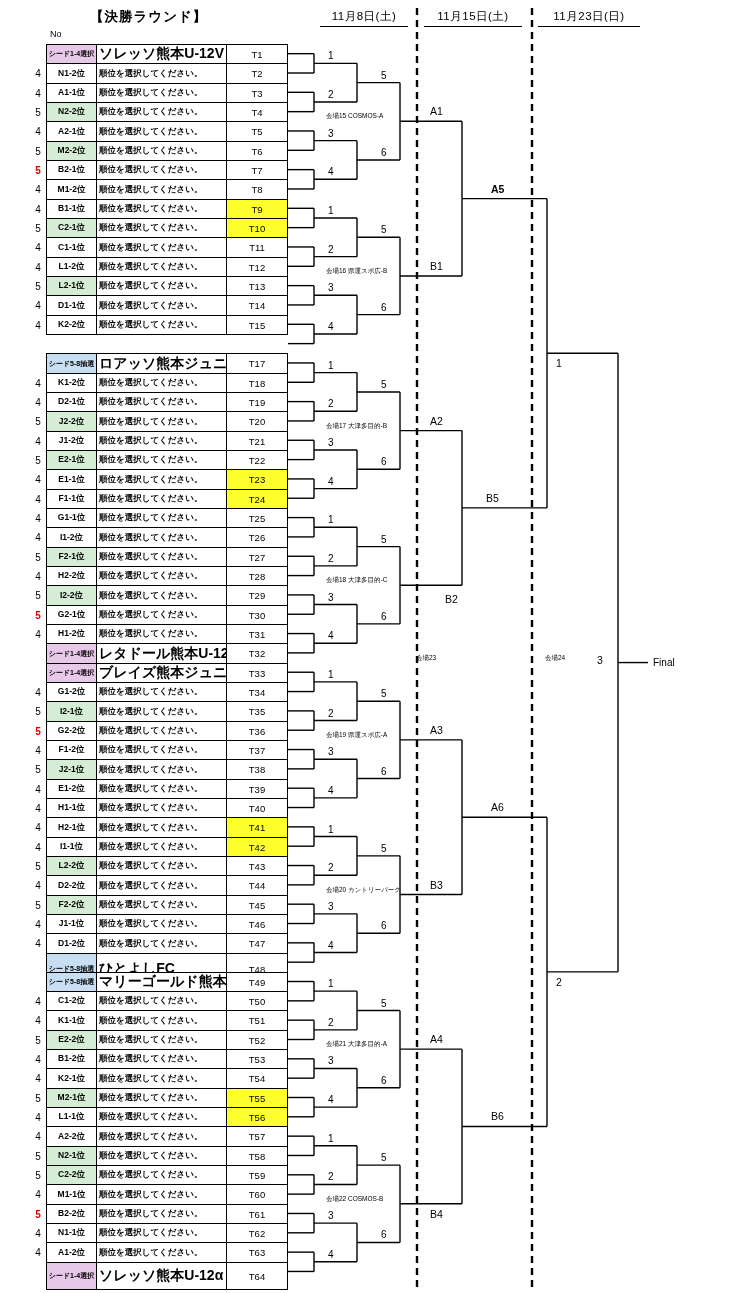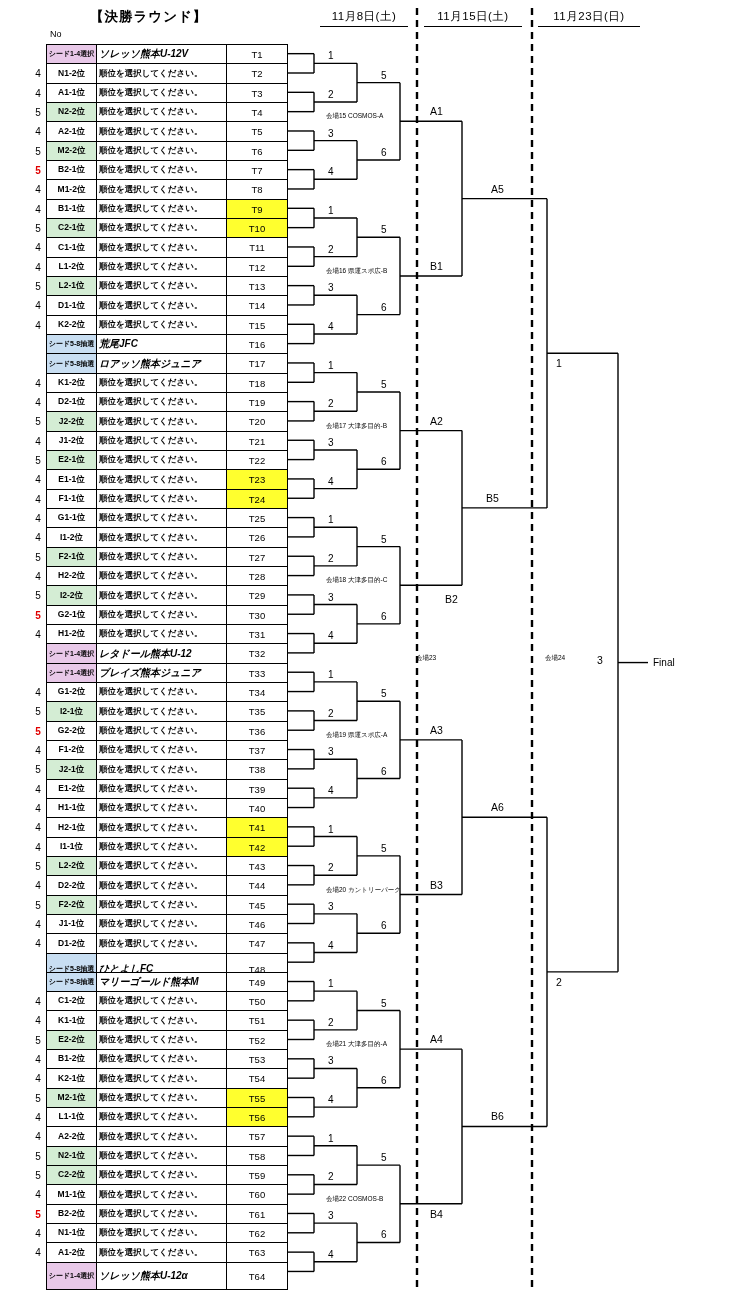--- a/index.html
+++ b/index.html
@@ -26,21 +26,21 @@
   .trow{position:absolute;left:30px;width:262px;display:flex;}
   .c-num{width:16px;font-size:10px;display:flex;align-items:center;justify-content:center;}
   .c-num.red{color:var(--c-red);font-weight:bold;}
   .c-label{width:51px;border:1px solid #000;font-size:8.5px;font-weight:bold;background:#fff;
            display:flex;align-items:center;justify-content:center;white-space:nowrap;overflow:hidden;}
   .c-label.bg-g{background:var(--c-green);}
   .c-label.bg-seed14{background:var(--c-seed14);font-size:7px;}
   .c-label.bg-seed58{background:var(--c-seed58);font-size:7px;}
   .c-team{width:131px;border:1px solid #000;margin-left:-1px;font-size:8.5px;font-weight:bold;background:#fff;
           display:flex;align-items:center;padding-left:2px;white-space:nowrap;overflow:hidden;}
-  .c-team.named{font-size:10px;font-style:italic;}
+  .c-team.named{font-size:14px;}
   .c-t{width:62px;border:1px solid #000;margin-left:-1px;font-size:9.5px;background:#fff;
        display:flex;align-items:center;justify-content:center;}
   .c-t.bg-y{background:var(--c-yellow);}
 
   #bsvg{position:absolute;left:0;top:0;pointer-events:none;}
   #labels{position:absolute;left:0;top:0;width:729px;height:1293px;pointer-events:none;}
   .blab{position:absolute;font-size:10px;line-height:12px;white-space:nowrap;}
   .blab.r2{font-size:10.5px;}
   .blab.venue{font-size:6.5px;}
   .blab.finaltxt{font-size:10px;}
@@ -139,26 +139,20 @@
         <div class="c-num">4</div>
         <div class="c-label">D1-1位</div>
         <div class="c-team">順位を選択してください。</div>
         <div class="c-t">T14</div>
       </div>
       <div class="trow" style="top: 315px; height: 20px;">
         <div class="c-num">4</div>
         <div class="c-label">K2-2位</div>
         <div class="c-team">順位を選択してください。</div>
         <div class="c-t">T15</div>
-      </div>
-      <div class="trow" style="top: 334px; height: 20px;">
-        <div class="c-num"></div>
-        <div class="c-label bg-seed58">シード5-8抽選</div>
-        <div class="c-team named">荒尾JFC</div>
-        <div class="c-t">T16</div>
       </div>
       <div class="trow" style="top: 353px; height: 21px;">
         <div class="c-num"></div>
         <div class="c-label bg-seed58">シード5-8抽選</div>
         <div class="c-team named">ロアッソ熊本ジュニア</div>
         <div class="c-t">T17</div>
       </div>
       <div class="trow" style="top: 373px; height: 20px;">
         <div class="c-num">4</div>
         <div class="c-label">K1-2位</div>
@@ -696,21 +690,21 @@
       <div class="blab venue" style="left: 326px; top: 1038.16px;">会場21  大津多目的-A</div>
       <div class="blab r2" style="left: 430px; top: 1033.16px;">A4</div>
       <div class="blab" style="left: 328px; top: 1132.81px;">1</div>
       <div class="blab" style="left: 328px; top: 1171.47px;">2</div>
       <div class="blab" style="left: 328px; top: 1210.13px;">3</div>
       <div class="blab" style="left: 328px; top: 1248.79px;">4</div>
       <div class="blab" style="left: 381px; top: 1152.14px;">5</div>
       <div class="blab" style="left: 381px; top: 1229.46px;">6</div>
       <div class="blab venue" style="left: 326px; top: 1192.8px;">会場22  COSMOS-B</div>
       <div class="blab r2" style="left: 430px; top: 1187.8px; margin-top: 20px;">B4</div>
-      <div class="blab r2" style="left: 491px; top: 182.64px;">A5</div>
+      <div class="blab r2" style="left: 491px; top: 182.64px; font-weight: bold;">A5</div>
       <div class="blab r2" style="left: 486px; top: 491.92px;">B5</div>
       <div class="blab r2" style="left: 491px; top: 801.2px;">A6</div>
       <div class="blab r2" style="left: 491px; top: 1110.48px;">B6</div>
       <div class="blab r2" style="left: 556px; top: 357.28px;">1</div>
       <div class="blab r2" style="left: 556px; top: 975.84px;">2</div>
       <div class="blab r2" style="left: 597px; top: 653.56px;">3</div>
       <div class="blab finaltxt" style="left: 653px; top: 656.56px;">Final</div>
       <div class="blab venue" style="left: 416px; top: 651.56px;">会場23</div>
       <div class="blab venue" style="left: 545px; top: 651.56px;">会場24</div>
     </div>

